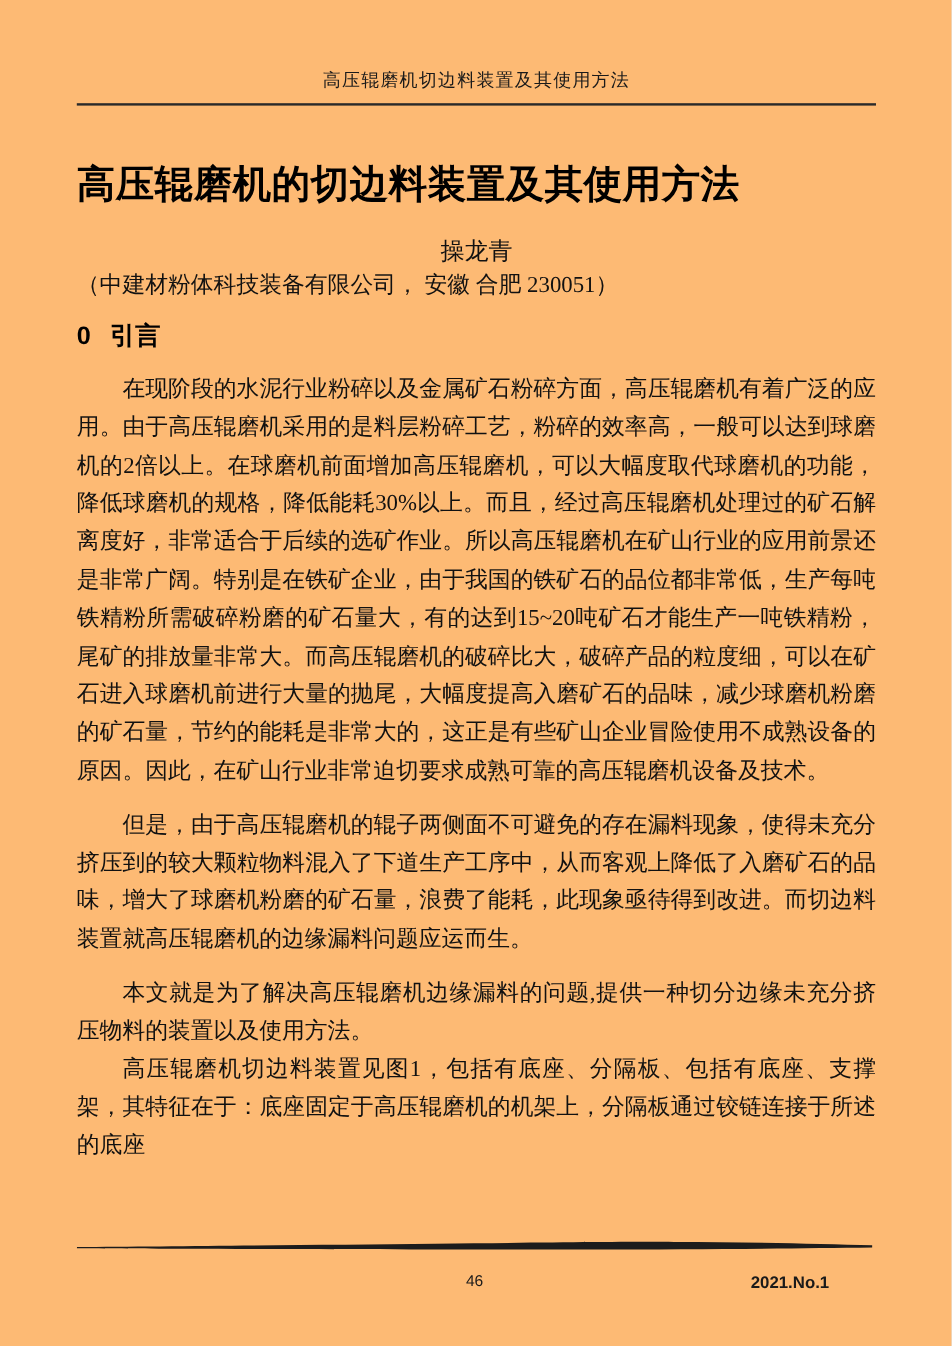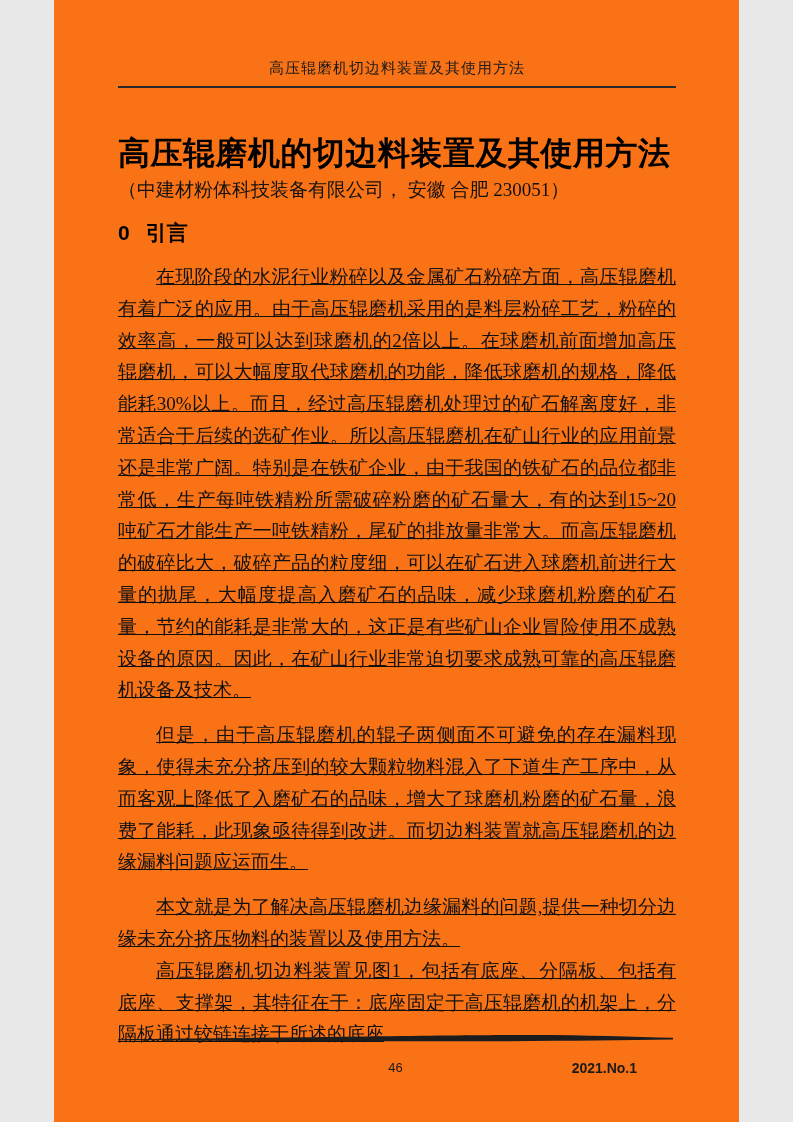--- a/index.html
+++ b/index.html
@@ -1,21 +1,21 @@
 <!DOCTYPE html>
 <html><head>
 <meta charset="utf-8">
 <style>
   html, body { margin: 0; padding: 0; background: #e8e8e8; }
   .page {
     position: relative;
-    width: 685px;
+    width: 793px;
     height: 1122px;
     margin: 0 auto;
-    background: #f97316;
+    background: #fdba74;
     box-sizing: border-box;
     padding: 0 63px 0 64px;
     font-family: "Liberation Serif", "DejaVu Serif", serif;
     color: #111111;
     overflow: hidden;
   }
   
   .running-head {
     padding-top: 58px;
     text-align: center;
@@ -63,21 +63,20 @@
     color: #000000;
   }
   .section-heading .sec-num { margin-right: 16px; }
   .body-text p {
     margin: 0 0 13px 0;
     font-size: 19px;
     line-height: 31.8px;
     text-align: justify;
     text-indent: 2em;
     color: #111111;
-    text-decoration: underline;
   }
   .body-text p:last-child { margin-bottom: 0; }
   
   .page-footer {
     position: absolute;
     left: 64px;
     right: 66px;
     top: 1034px;
   }
   .footer-rule-svg { display: block; width: 100%; height: 9px; }
@@ -105,20 +104,21 @@
 </style>
 </head>
 <body>
 
 <div class="page">
 
   <div class="running-head">高压辊磨机切边料装置及其使用方法</div>
   <hr class="head-rule">
 
   <h1 class="doc-title">高压辊磨机的切边料装置及其使用方法</h1>
+  <div class="author">操龙青</div>
   <div class="affiliation">（中建材粉体科技装备有限公司， 安徽 合肥 230051）</div>
 
   <div>
 
     <h2 class="section-heading">
       <span class="sec-num">0</span><span>引言</span>
     </h2>
     <div class="body-text">
       <p>在现阶段的水泥行业粉碎以及金属矿石粉碎方面，高压辊磨机有着广泛的应用。由于高压辊磨机采用的是料层粉碎工艺，粉碎的效率高，一般可以达到球磨机的2倍以上。在球磨机前面增加高压辊磨机，可以大幅度取代球磨机的功能，降低球磨机的规格，降低能耗30%以上。而且，经过高压辊磨机处理过的矿石解离度好，非常适合于后续的选矿作业。所以高压辊磨机在矿山行业的应用前景还是非常广阔。特别是在铁矿企业，由于我国的铁矿石的品位都非常低，生产每吨铁精粉所需破碎粉磨的矿石量大，有的达到15~20吨矿石才能生产一吨铁精粉，尾矿的排放量非常大。而高压辊磨机的破碎比大，破碎产品的粒度细，可以在矿石进入球磨机前进行大量的抛尾，大幅度提高入磨矿石的品味，减少球磨机粉磨的矿石量，节约的能耗是非常大的，这正是有些矿山企业冒险使用不成熟设备的原因。因此，在矿山行业非常迫切要求成熟可靠的高压辊磨机设备及技术。</p>
       <p>但是，由于高压辊磨机的辊子两侧面不可避免的存在漏料现象，使得未充分挤压到的较大颗粒物料混入了下道生产工序中，从而客观上降低了入磨矿石的品味，增大了球磨机粉磨的矿石量，浪费了能耗，此现象亟待得到改进。而切边料装置就高压辊磨机的边缘漏料问题应运而生。</p>

